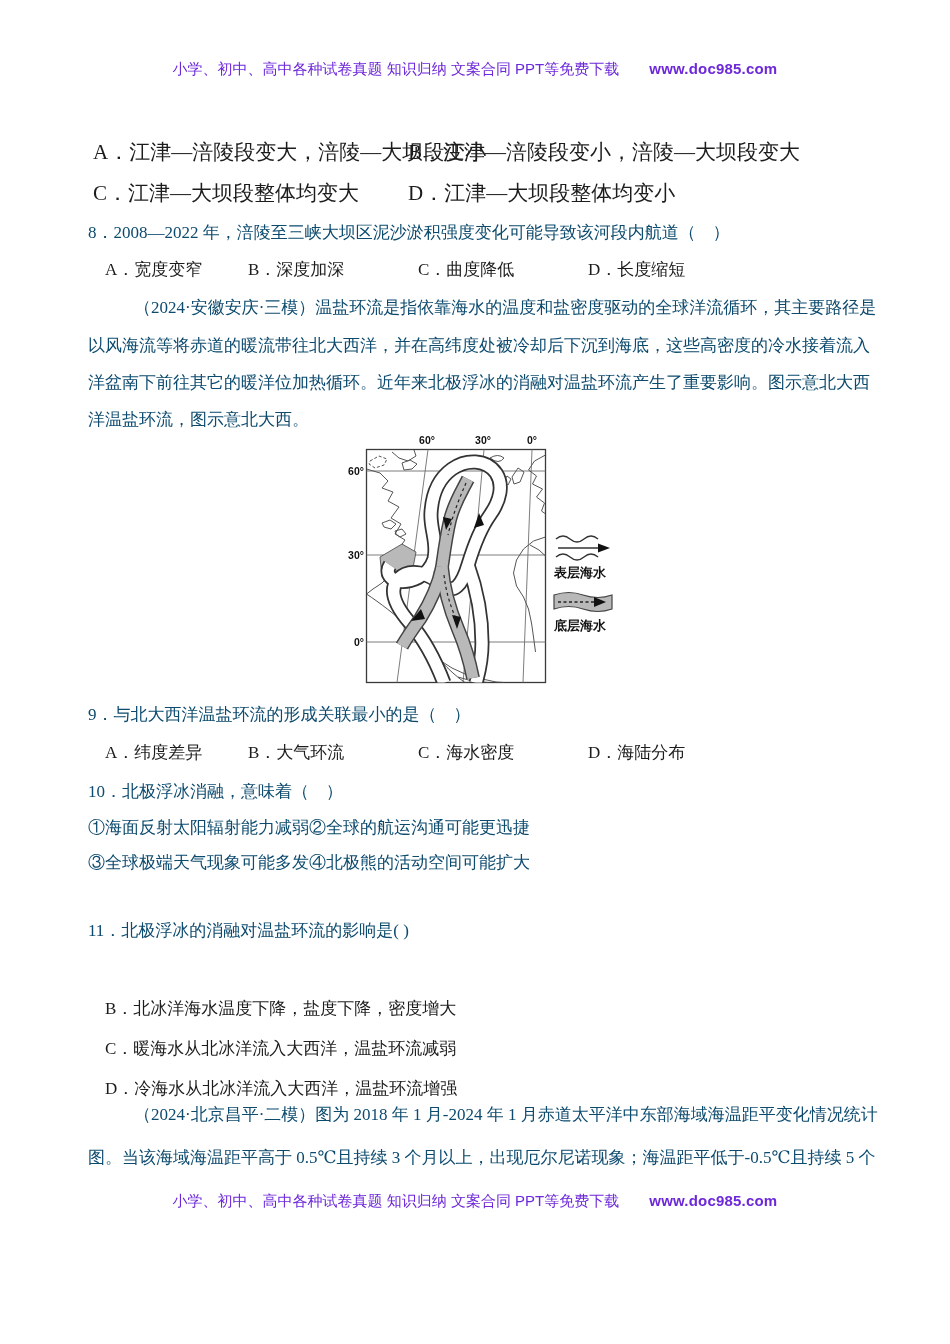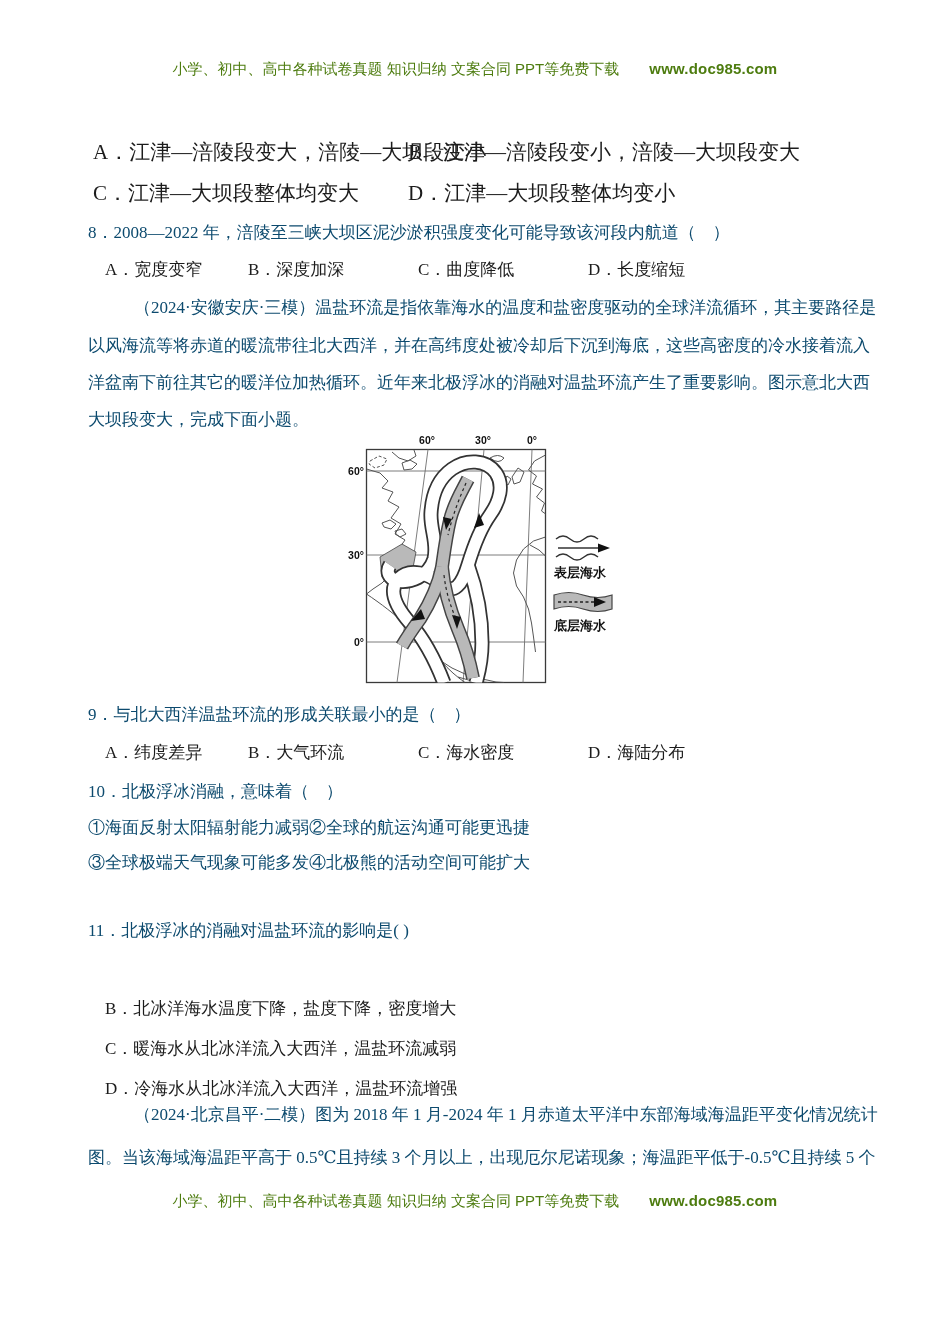--- a/index.html
+++ b/index.html
@@ -17,21 +17,21 @@
     left:88px;right:88px;
     font-size:17px;
     line-height:24px;
     white-space:pre;
     color:#0c4a6e;
   }
   .indent{text-indent:46px;}
   .banner{
     position:absolute;left:0;right:0;
     display:flex;justify-content:center;align-items:baseline;gap:30px;
-    font-size:15px;color:#4d7c0f;
+    font-size:15px;color:#6d28d9;
     font-family:"Liberation Sans","DejaVu Sans",sans-serif;
   }
   .banner .url{font-weight:700;letter-spacing:.2px;}
   .opt-row{
     position:absolute;left:105px;right:60px;
     display:grid;grid-template-columns:143px 170px 170px 1fr;
     font-size:17px;line-height:24px;white-space:pre;
   }
   .opt-row-2{
     position:absolute;left:93px;right:60px;
@@ -70,21 +70,21 @@
   <div class="opt-row" style="top:258px;">
     <span>A．宽度变窄</span>
     <span>B．深度加深</span>
     <span>C．曲度降低</span>
     <span>D．长度缩短</span>
   </div>
 
   <div class="line indent" style="top:296px;">（2024·安徽安庆·三模）温盐环流是指依靠海水的温度和盐密度驱动的全球洋流循环，其主要路径是</div>
   <div class="line" style="top:334px;">以风海流等将赤道的暖流带往北大西洋，并在高纬度处被冷却后下沉到海底，这些高密度的冷水接着流入</div>
   <div class="line" style="top:371px;">洋盆南下前往其它的暖洋位加热循环。近年来北极浮冰的消融对温盐环流产生了重要影响。图示意北大西</div>
-  <div class="line" style="top:408px;">大坝段变大，完成下面小题。</div>
+  <div class="line" style="top:408px;">洋温盐环流，图示意北大西。</div>
 
   <div class="map-wrap">
     <svg viewBox="0 0 290 272" width="290" height="272">
       <defs>
         <clipPath id="frameClip">
             <rect x="26.5" y="24.5" width="179" height="233"></rect>
           </clipPath>
       </defs>
 
       <rect x="26.5" y="24.5" width="179" height="233" fill="#ffffff" stroke="#3a3a3a" stroke-width="1.3"></rect>

